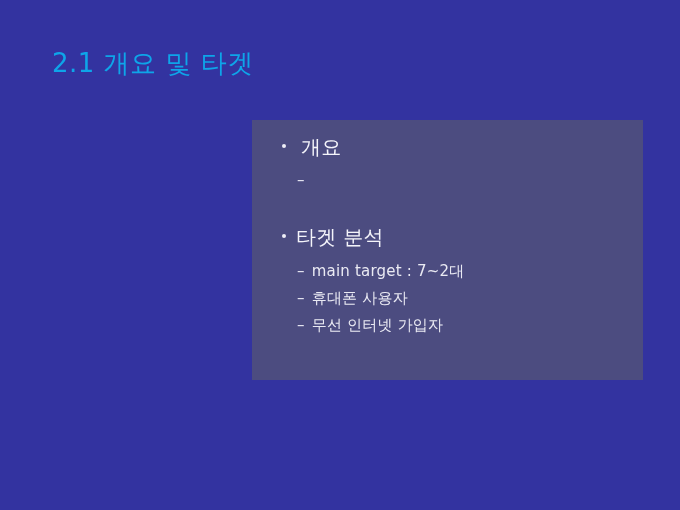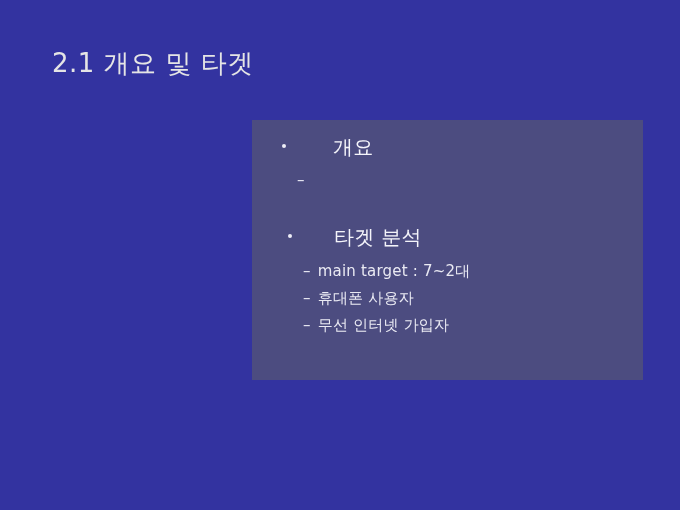--- a/index.html
+++ b/index.html
@@ -18,45 +18,44 @@
     height: 510px;
     background: #3333a0;
     box-sizing: border-box;
   }
   #slide-title {
     position: absolute;
     left: 52px;
     top: 47px;
     font-size: 26px;
     line-height: 32px;
-    color: #e5e5e5;
+    color: #0ea5e9;
     letter-spacing: 0.5px;
     font-weight: 400;
     white-space: nowrap;
   }
   #content-panel {
     position: absolute;
     left: 252px;
     top: 120px;
     width: 391px;
     height: 260px;
     background: #4c4c80;
   }
   .section {
     position: absolute;
     left: 0;
     width: 100%;
   }
   #section-overview { top: 14px; }
-  #section-target   { top: 104px; margin-left: 6px; }
+  #section-target   { top: 104px; }
 
   .bullet-row {
     display: flex;
     align-items: baseline;
-    gap: 32px;
   }
   .bullet-dot {
     display: inline-block;
     width: 4px;
     height: 4px;
     border-radius: 50%;
     background: #eeeef6;
     flex: 0 0 auto;
     position: relative;
     top: -6px;

